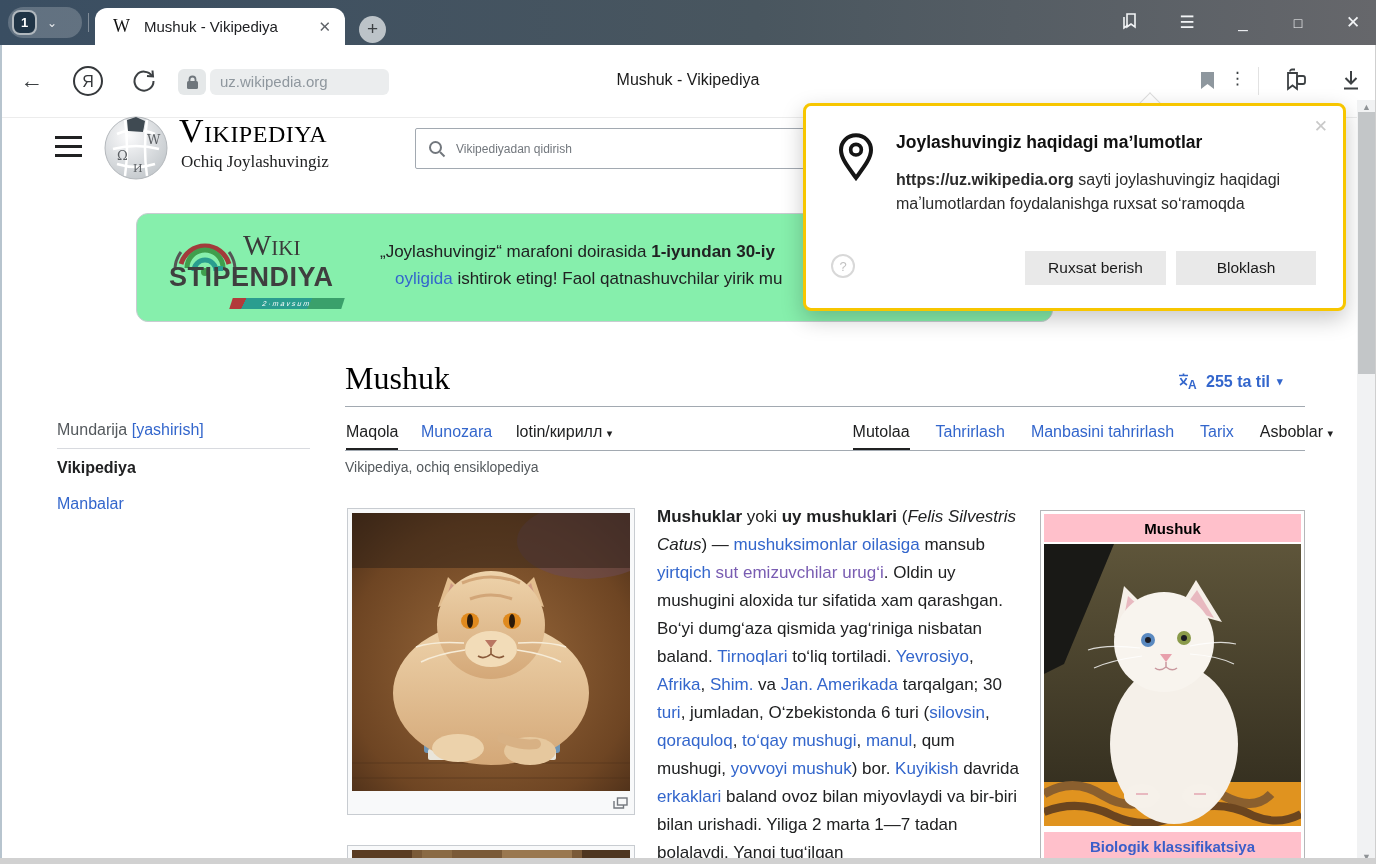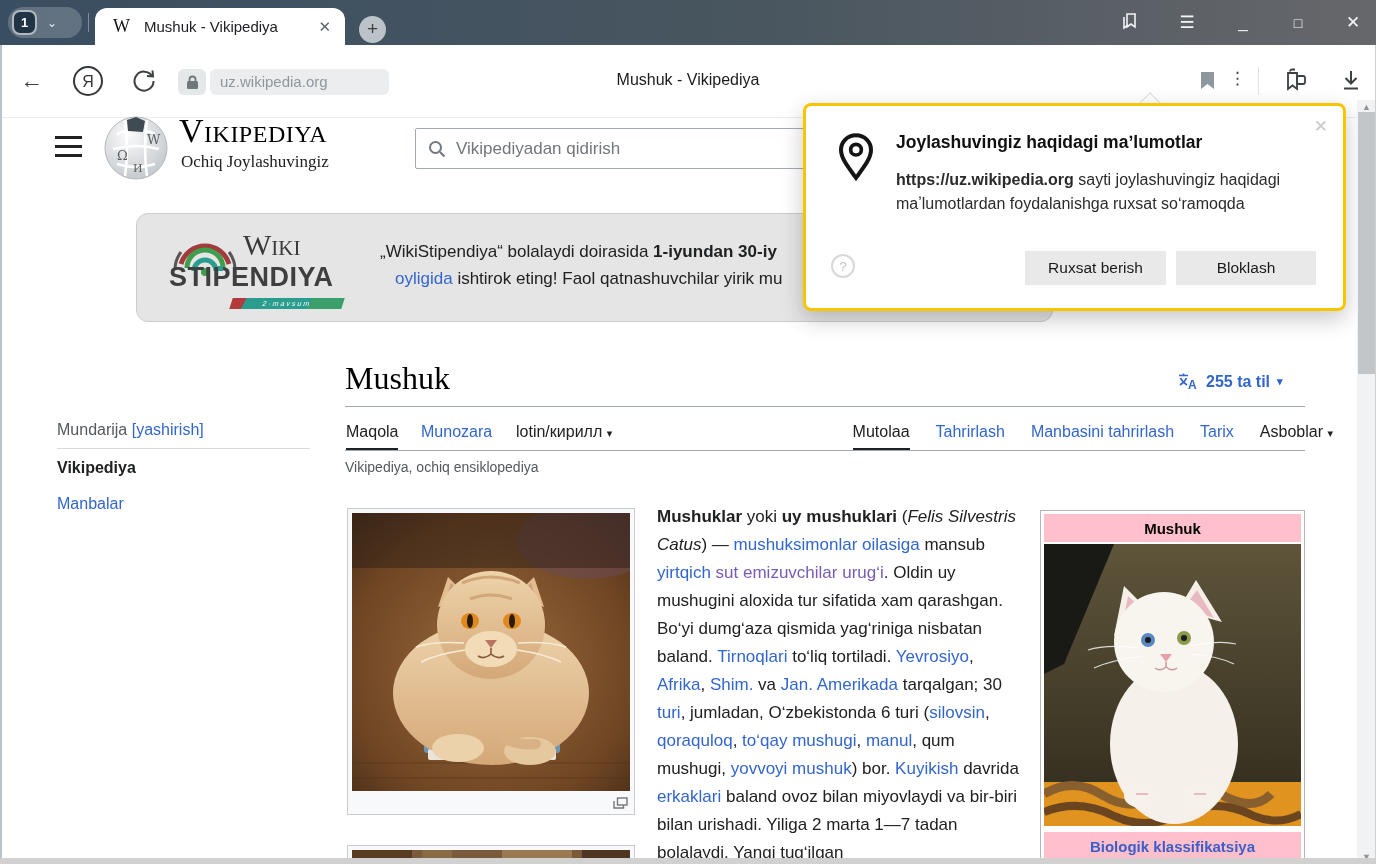--- a/index.html
+++ b/index.html
@@ -38,26 +38,26 @@
     display:flex; align-items:center; justify-content:center; }
   .page-title { left:0; top:71px; width:1376px; text-align:center; font-size:16px; color:#1b1b1b; }
 
   
   .wm-burger span { display:block; width:27px; height:3px; background:#202122; margin-bottom:6px; }
   .wlogo-title { font-family:"Liberation Serif",serif; font-variant:small-caps; font-size:34px;
     color:#000; letter-spacing:.5px; }
   .wlogo-sub { font-family:"Liberation Serif",serif; font-size:17px; color:#202122; }
   .searchbox { left:415px; top:128px; width:638px; height:41px; border:1px solid #a2a9b1;
     border-radius:2px; background:#fff; display:flex; align-items:center; }
-  .searchbox input { border:0; outline:0; flex:1; font-size:17px; color:#202122;
+  .searchbox input { border:0; outline:0; flex:1; font-size:12px; color:#202122;
     font-family:"Liberation Sans",sans-serif; }
   .searchbox input::placeholder { color:#72777d; }
 
   
-  .banner { left:136px; top:213px; width:917px; height:109px; background:#e5e5e5;
+  .banner { left:136px; top:213px; width:917px; height:109px; background:#86efac;
     border:1px solid #c8ccd1; border-radius:12px;padding-left:48px; }
   .banner-line { position:absolute; font-size:17px; color:#202122; white-space:nowrap; }
   .ws-word { font-family:"Liberation Serif",serif; font-variant:small-caps; font-size:30px; color:#3a3a3a; }
   .ws-bottom { font-weight:700; font-size:27px; color:#3f3f3f; letter-spacing:.5px;
     font-family:"Liberation Sans",sans-serif; }
   .ws-ribbon { background:linear-gradient(100deg,#b23b3b 0 12%,#2a9d8f 12% 70%,#3aa06b 70%);
     transform:skewX(-18deg); color:#fff; font-size:7px; letter-spacing:2px; text-align:center;
     line-height:11px; }
 
   
@@ -221,21 +221,21 @@
         <path d="M25 47 A11 11 0 0 1 47 47" stroke="#2a9d8f" stroke-width="5" fill="none"></path>
         <path d="M6 44 A30 30 0 0 1 12 28" stroke="#555" stroke-width="3" fill="none"></path>
         <path d="M66 44 A30 30 0 0 0 60 28" stroke="#555" stroke-width="3" fill="none"></path>
         <circle cx="36" cy="48" r="4" fill="#3f9e4d"></circle>
       </svg>
       <div class="abs ws-word" style="left:74px;top:6px;">Wiki</div>
       <div class="abs ws-bottom" style="left:0;top:40px;">STIPENDIYA</div>
       <div class="abs" style="left:49px;top:44px;width:5px;height:5px;background:#2a9d8f;"></div>
       <div class="abs ws-ribbon" style="left:62px;top:76px;width:112px;height:11px;">2·mavsum</div>
     </div>
-    <div class="banner-line" style="left:243px;top:28px;"><span>„WikiStipendiya“ bolalaydi doirasida </span><span class="b">1-iyundan 30-iy</span></div>
+    <div class="banner-line" style="left:243px;top:28px;"><span>„Joylashuvingiz“ marafoni doirasida </span><span class="b">1-iyundan 30-iy</span></div>
     <div class="banner-line" style="left:258px;top:55px;"><a class="link">oyligida</a><span> ishtirok eting! Faol qatnashuvchilar yirik mu</span></div>
   </div>
 
   <div class="abs h1" style="left:345px;top:360px;">Mushuk</div>
   <div class="abs lang-btn" style="left:1177px;top:372px;">
     <svg width="22" height="19" viewBox="0 0 22 19" fill="none" stroke="#36c" stroke-width="1.7">
       <path d="M2 3.5 h9 M6.5 1.5 v2 M3.5 6 c1.5 3.5 4 5.5 6.5 7 M9.5 6 c-1.5 3.5 -4 5.5 -6.5 7"></path>
       <text x="11" y="17" font-size="12" fill="#36c" stroke="none" font-family="Liberation Sans,sans-serif" font-weight="bold">A</text>
     </svg>
     <span>255 ta til</span>

